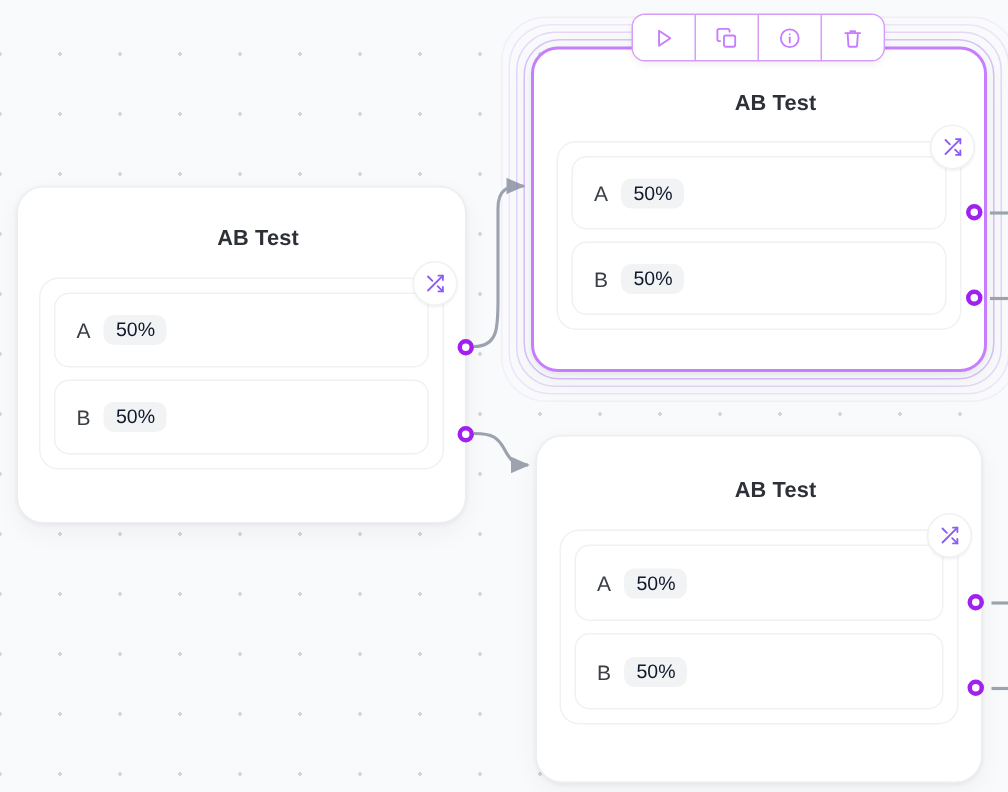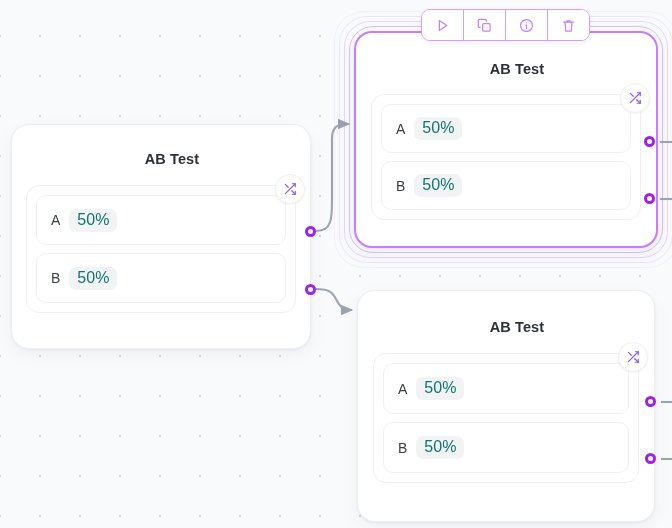--- a/index.html
+++ b/index.html
@@ -71,22 +71,22 @@
     box-sizing: border-box;
   }
 
   .variant-key {
     font-size: 14px;
     color: #3a3f46;
     font-weight: normal;
   }
 
   .variant-pct {
-    font-size: 16px;
-    color: #0f766e;
+    font-size: 13px;
+    color: #0f172a;
     background: #f2f3f5;
     border-radius: 7px;
     padding: 3px 8px 4px 8px;
     line-height: 1;
   }
 
   
   .shuffle-btn {
     position: absolute;
     background: #ffffff;

